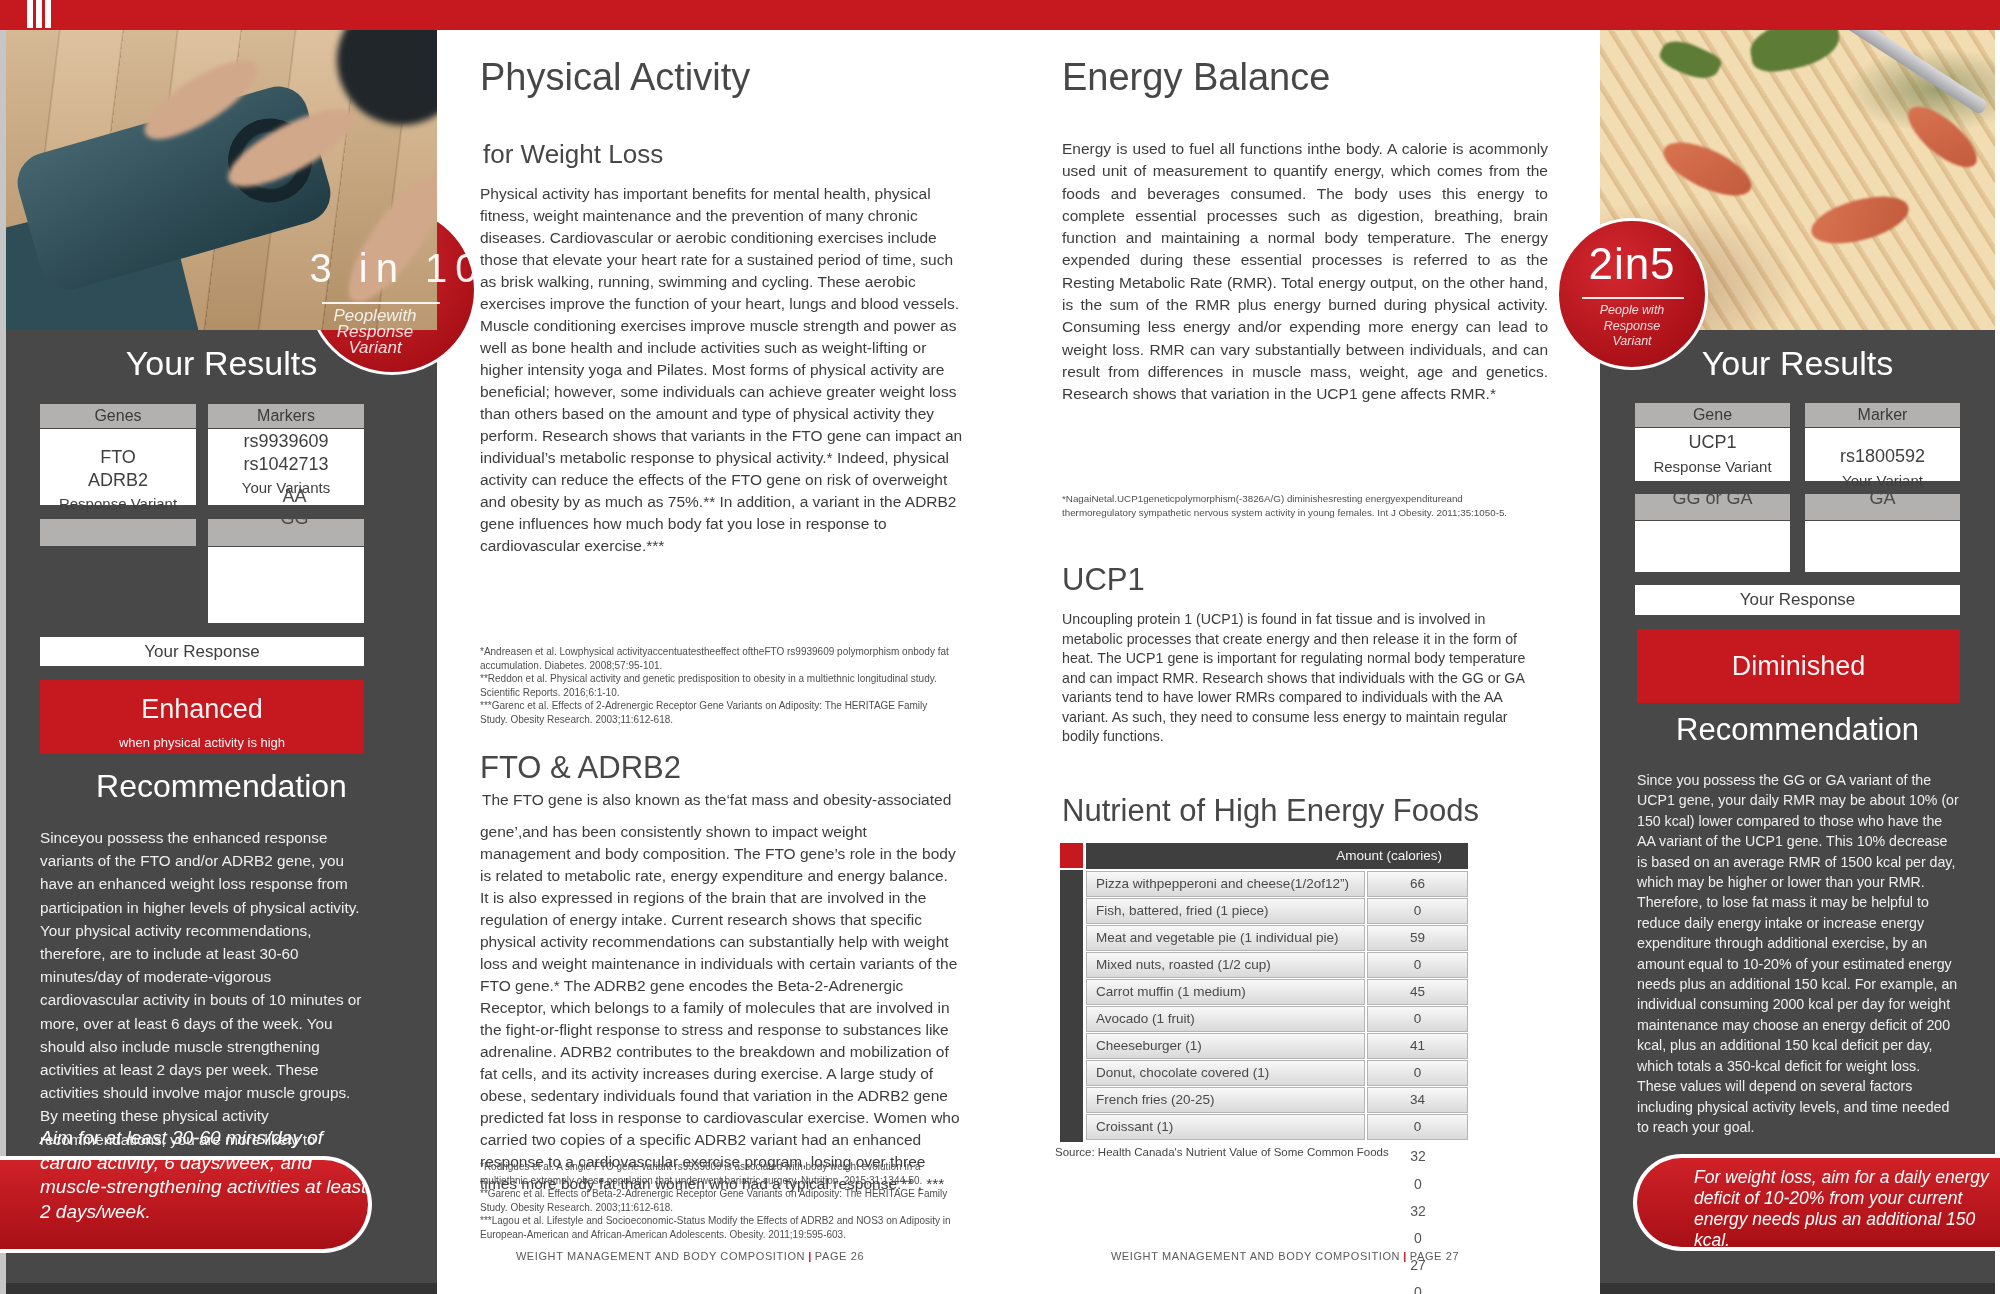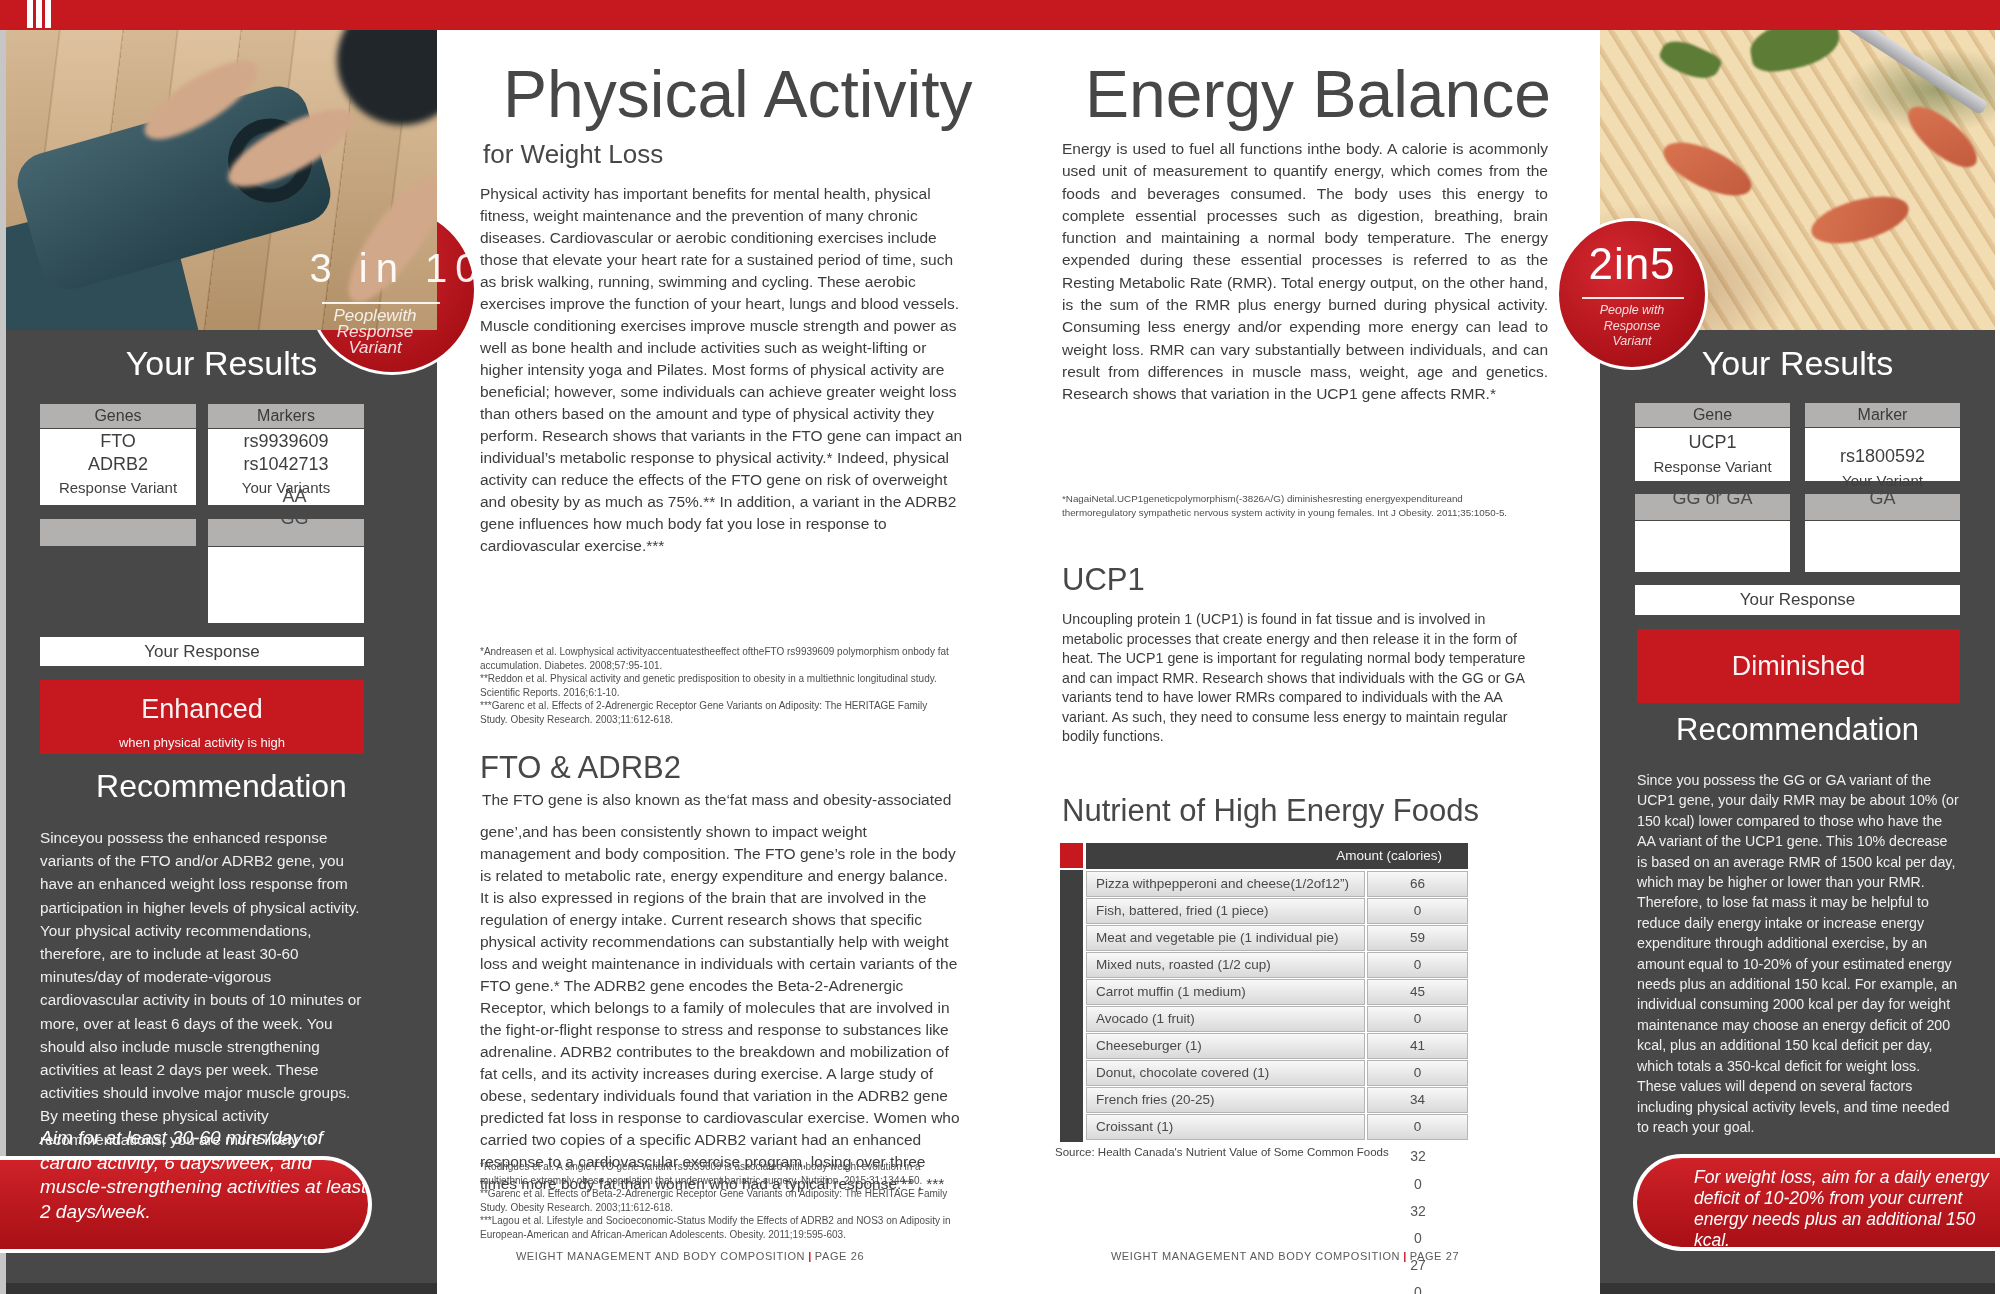--- a/index.html
+++ b/index.html
@@ -64,21 +64,21 @@
   .badge-ratio.left { left:305px; top:246px; width:185px; font-size:40px; letter-spacing:8px; }
   .badge-ratio.right { left:1556px; top:239px; width:152px; font-size:44px; letter-spacing:1px; color:#ffffff; }
   .badge-line { position:absolute; height:2px; background:rgba(255,255,255,.9); z-index:7; }
   .badge-line.left { left:322px; top:302px; width:118px; }
   .badge-line.right { left:1582px; top:297px; width:102px; }
   .badge-caption { position:absolute; text-align:center; font-style:italic; color:rgba(255,255,255,.85); z-index:7; }
   .badge-caption.left { left:310px; top:308px; width:130px; font-size:17px; line-height:16px; }
   .badge-caption.right { left:1567px; top:303px; width:130px; font-size:12.5px; line-height:15.5px; }
 
   
-  .pg-title { position:absolute; font-size:66px; color:#474747;margin-left:23px; }
+  .pg-title { position:absolute; font-size:38px; color:#474747; }
   .pg-sub { position:absolute; font-size:26px; color:#474747; }
   .pg-body { position:absolute; font-size:15.5px; line-height:22px; color:#3c3c3c; }
   .pg-foot { position:absolute; font-size:10px; line-height:13.5px; color:#4f4f4f; }
   .sec-title { position:absolute; font-size:31px; color:#474747; }
   .page-footer { position:absolute; font-size:11px; letter-spacing:.6px; color:#5a5a5a; text-align:center; }
   .page-footer .sep { color:#c5191f; font-weight:bold; padding:0 3px; }
 
   
   .tbl-red-sq { position:absolute; left:1060px; top:843px; width:23px; height:25px; background:#c5191f; }
   .tbl-band { position:absolute; left:1060px; top:870px; width:23px; height:272px; background:#3f3f3f; }
@@ -135,21 +135,21 @@
     <div>Response</div>
     <div>Variant</div>
   </div>
 
   <div class="sidebar sidebar-left"></div>
   <div class="res-title" style="left:6px;top:344px;width:431px;">Your Results</div>
 
   <div class="res-hdr" style="left:40px;top:404px;width:156px;height:24px;font-size:16px;line-height:24px;">Genes</div>
   <div class="res-hdr" style="left:208px;top:404px;width:156px;height:24px;font-size:16px;line-height:24px;">Markers</div>
 
-  <div class="res-box" style="left:40px;top:429px;width:156px;height:76px;padding-top:1px;">
+  <div class="res-box" style="left:40px;top:429px;width:156px;height:76px;padding-top:17px;">
     <div style="font-size:18px;line-height:23px;">FTO</div>
     <div style="font-size:18px;line-height:23px;">ADRB2</div>
     <div style="font-size:15px;line-height:23px;">Response Variant</div>
   </div>
   <div class="res-box" style="left:208px;top:429px;width:156px;height:76px;padding-top:1px;">
     <div style="font-size:18px;line-height:23px;">rs9939609</div>
     <div style="font-size:18px;line-height:23px;">rs1042713</div>
     <div style="font-size:15px;line-height:23px;">Your Variants</div>
   </div>
 

